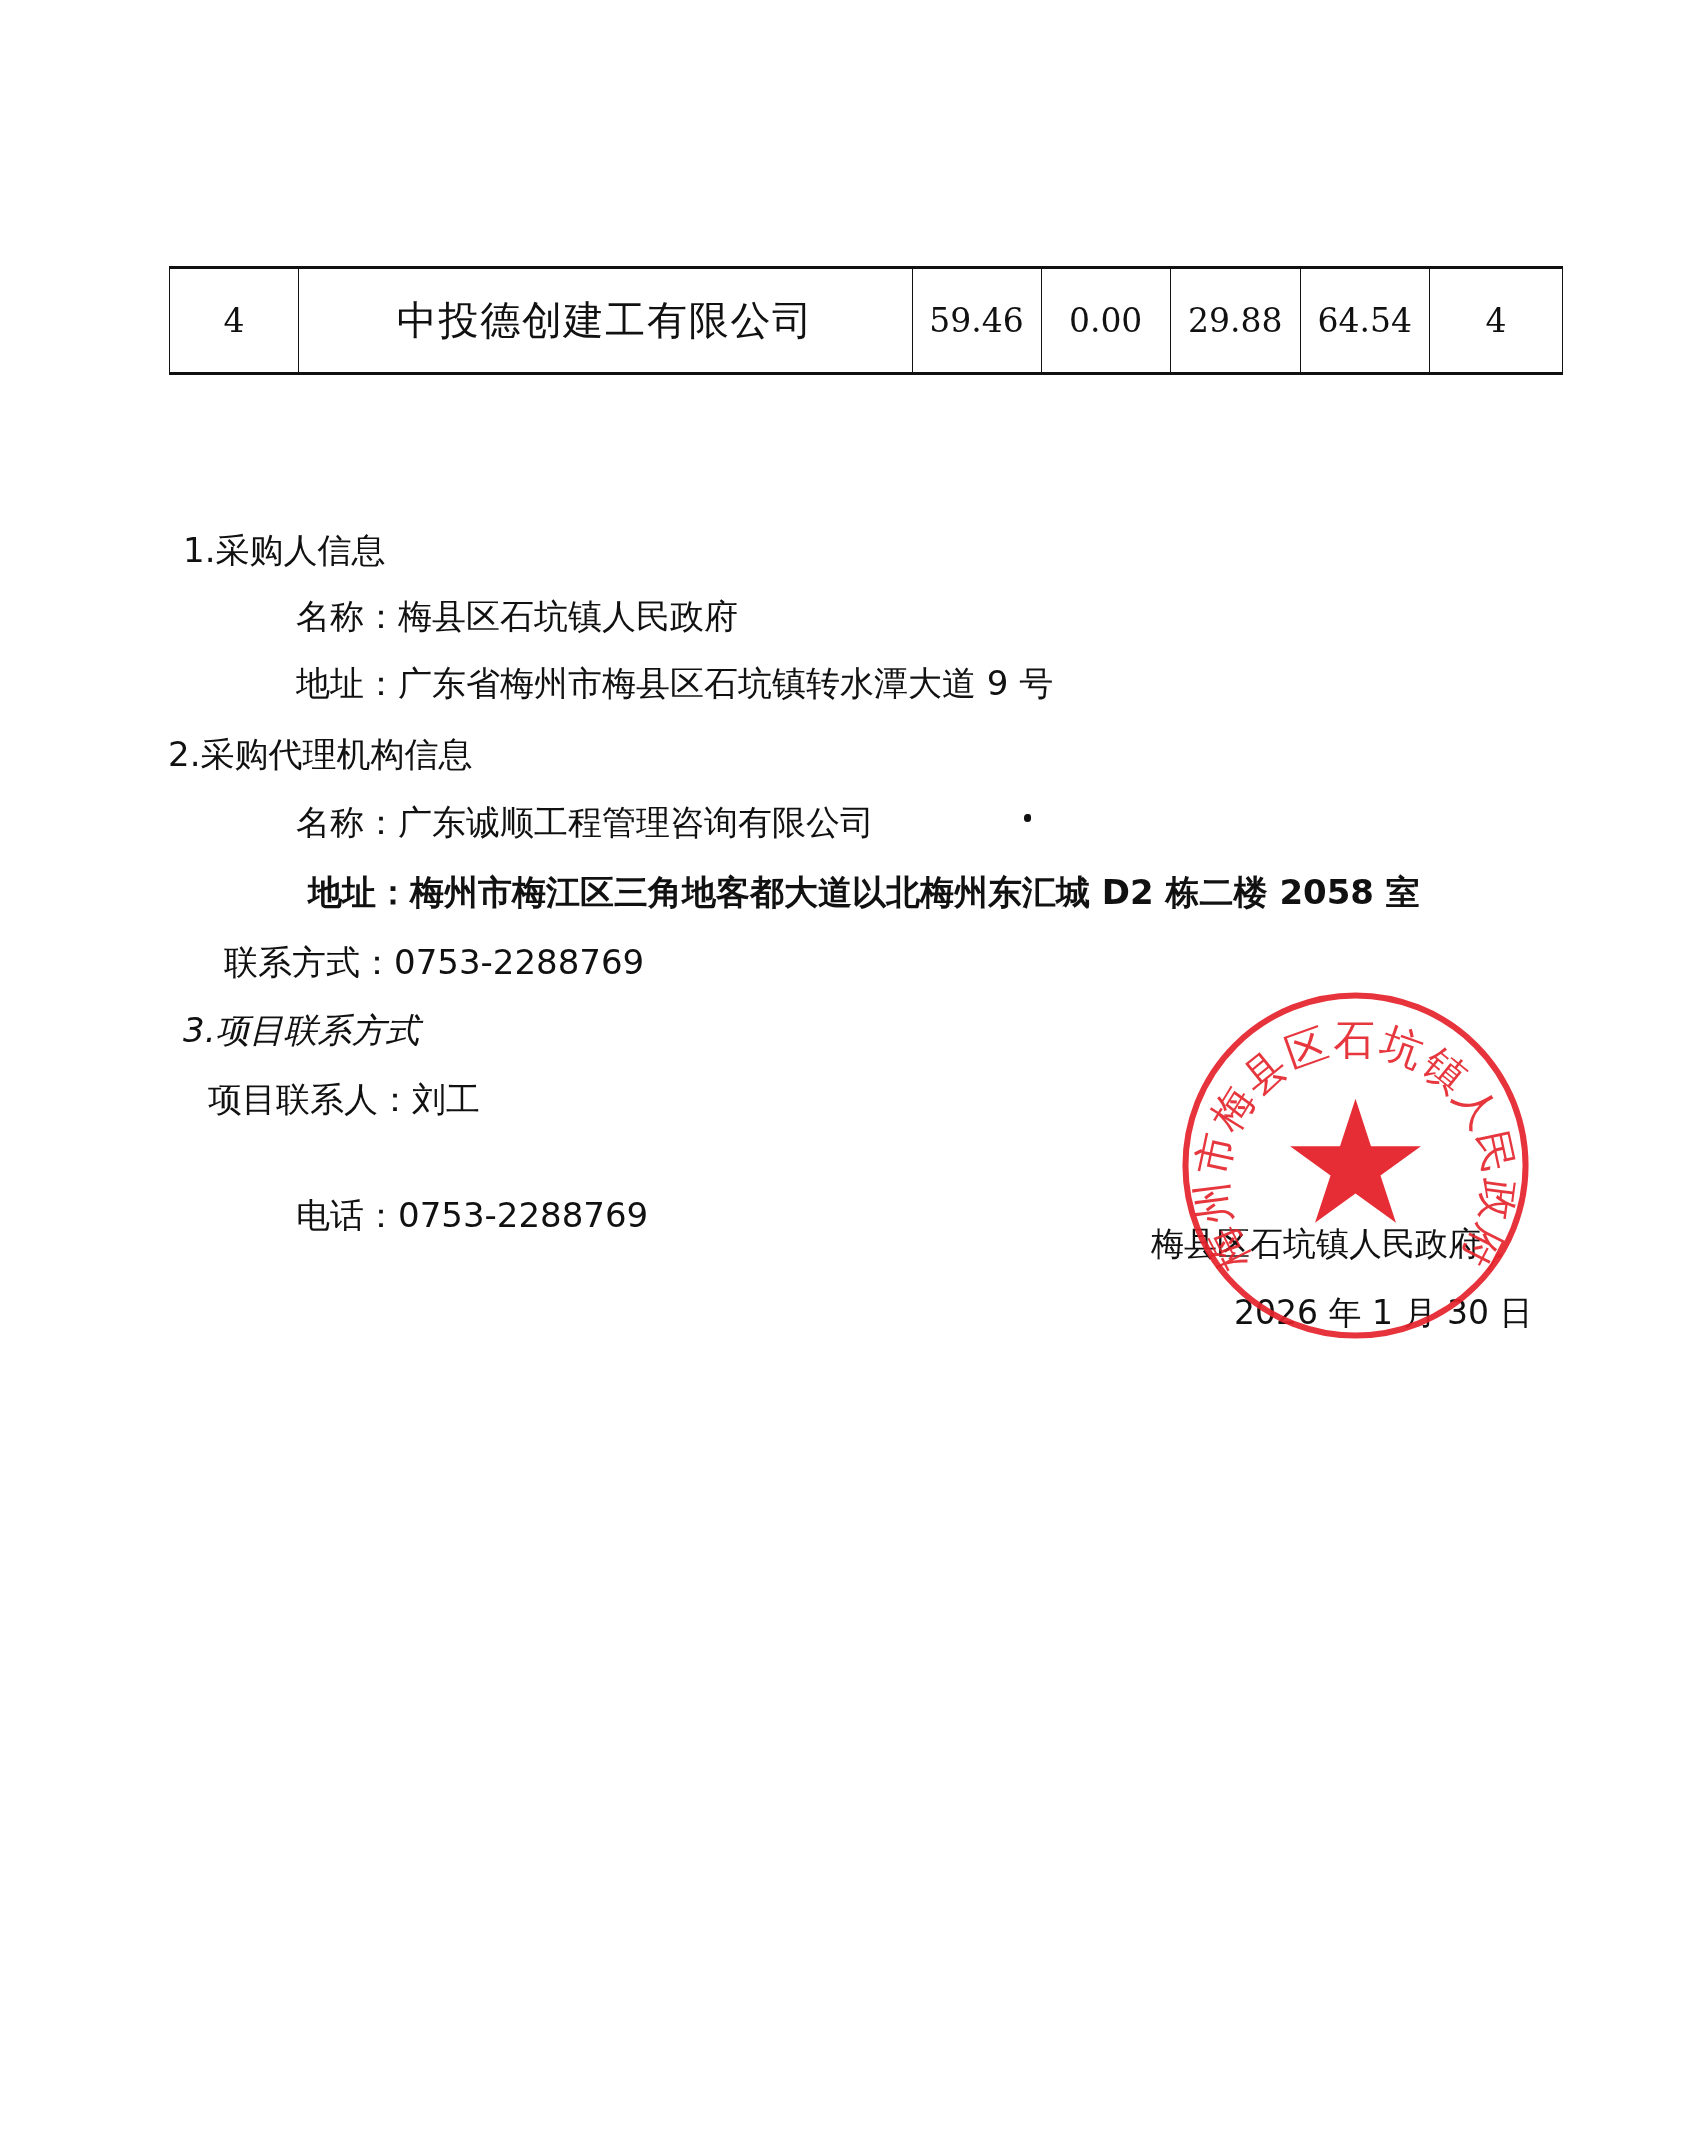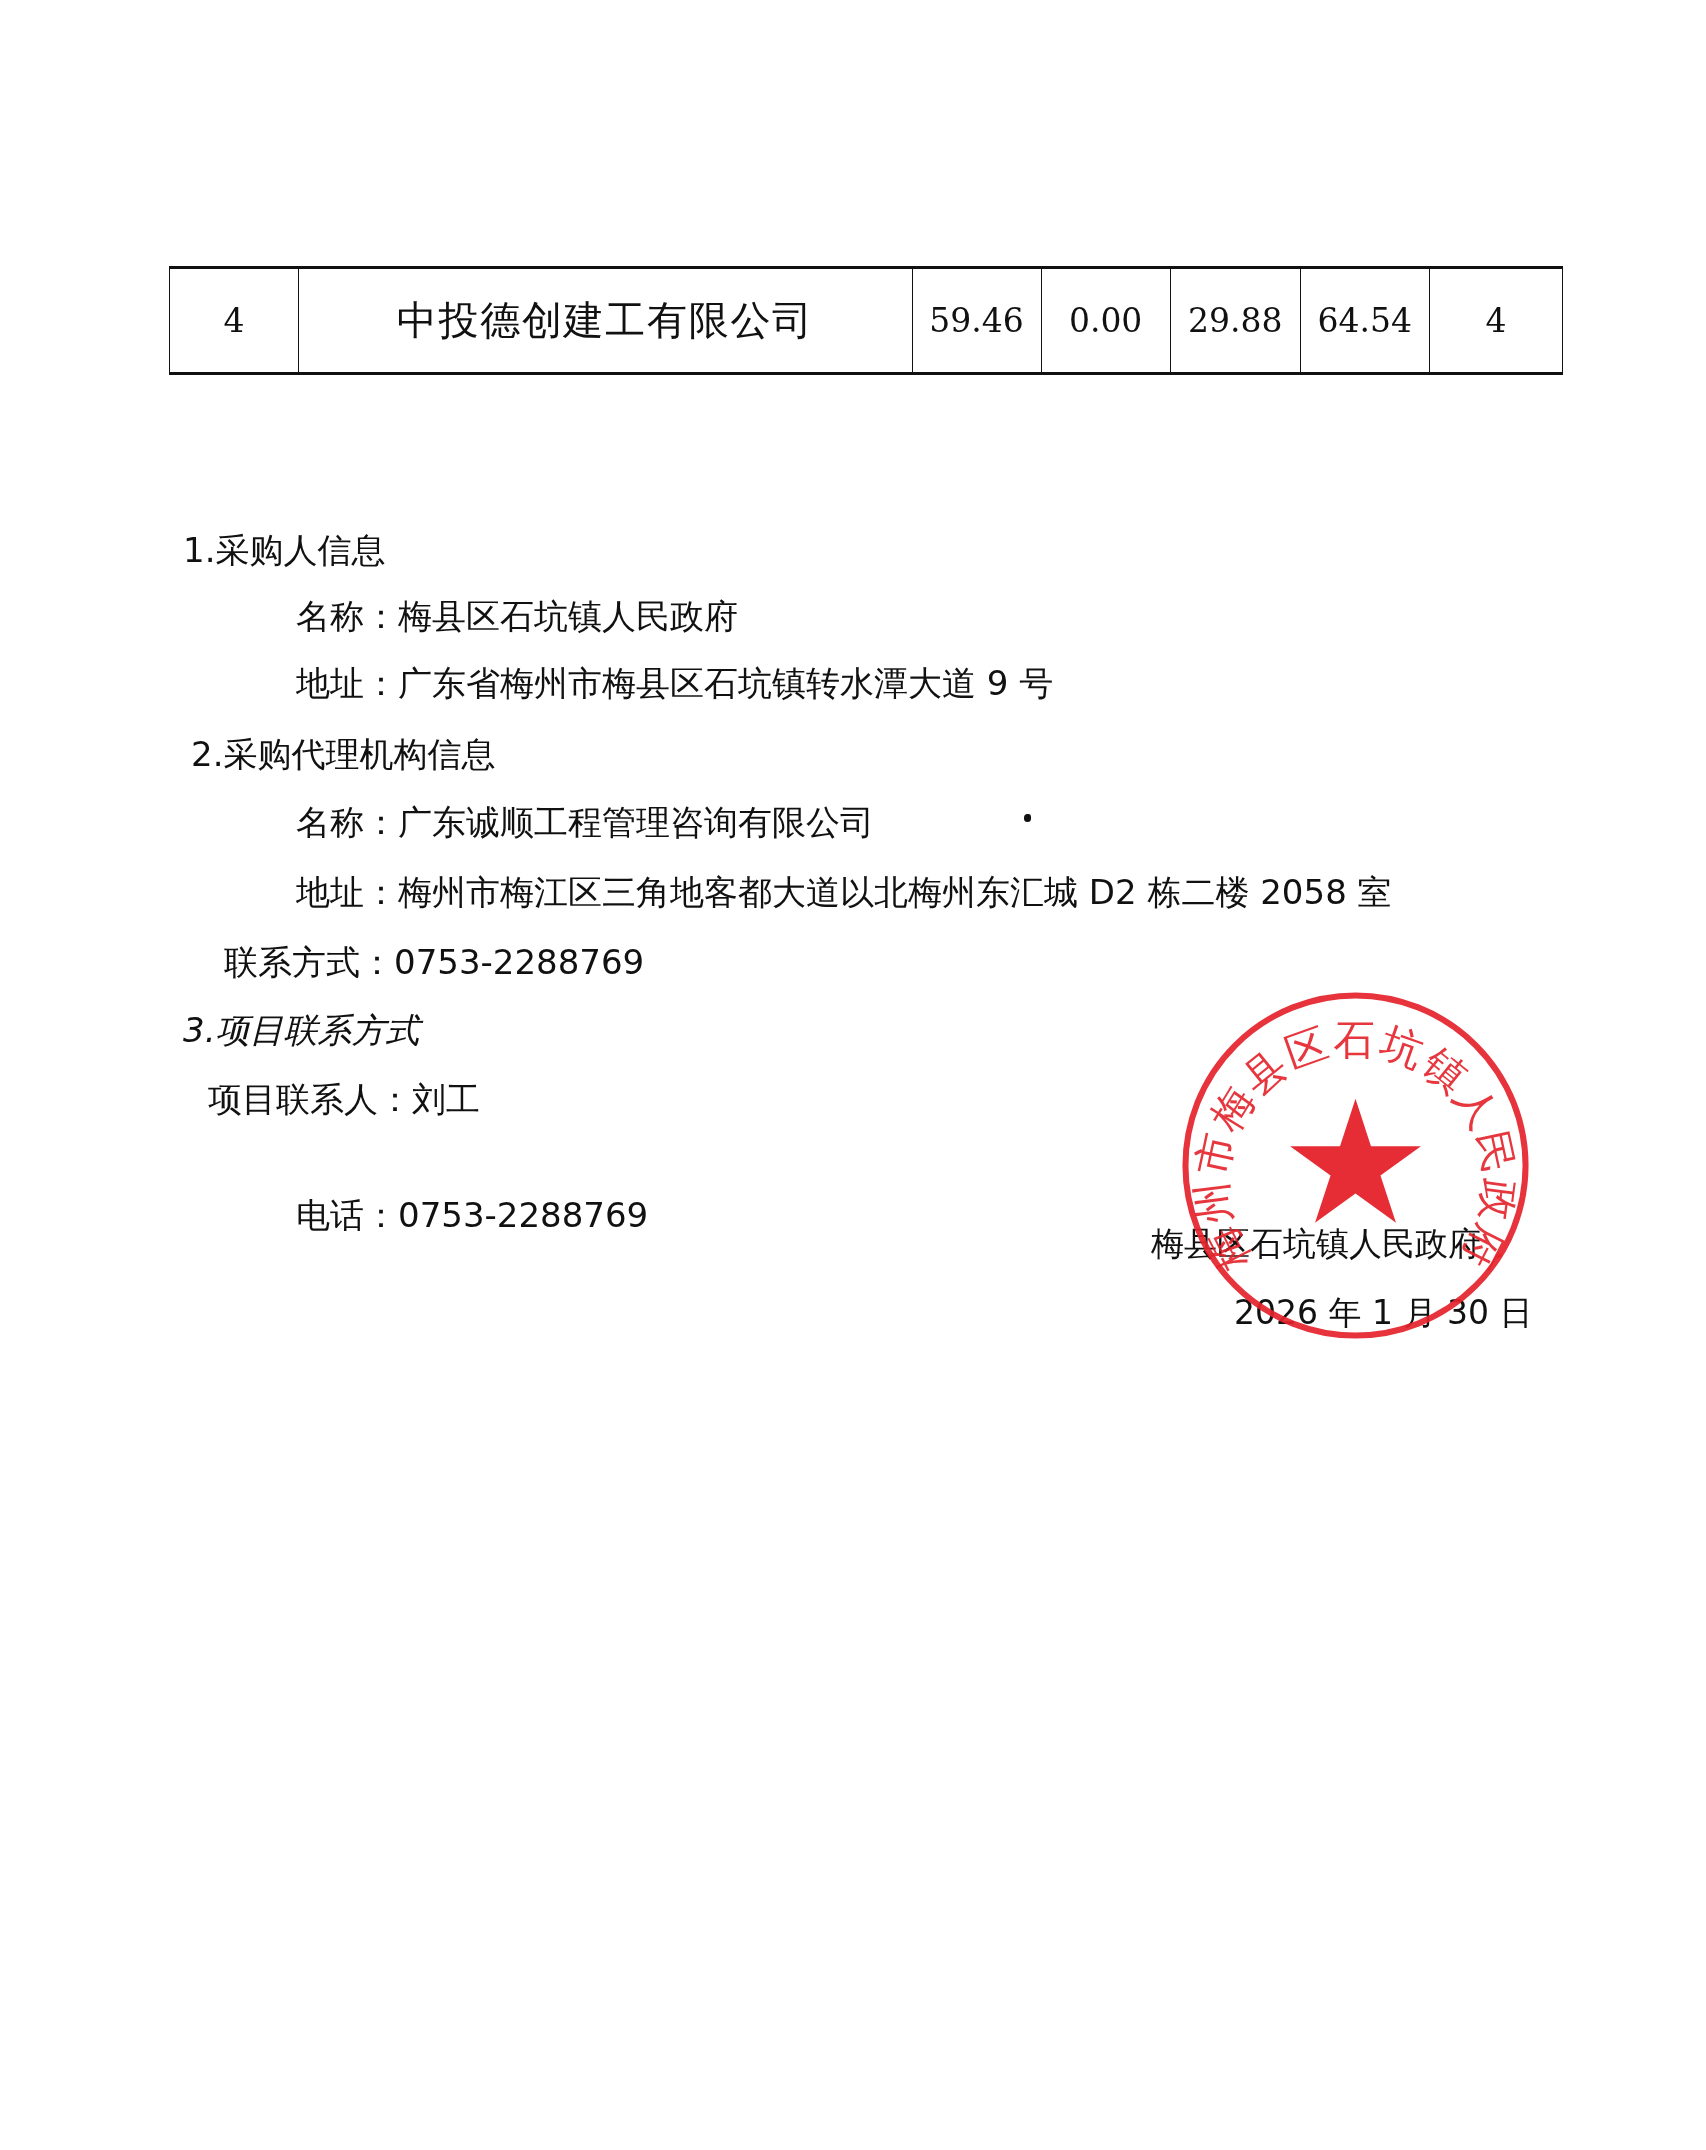--- a/index.html
+++ b/index.html
@@ -60,28 +60,28 @@
 <div class="abs line" style="left:183px; top:533px;">1.采购人信息</div>
 
 <div class="abs line" style="left:224px; top:599px;">
   <span class="lbl-spaced"><span class="c1">名</span><span>称：</span></span><span class="val">梅县区石坑镇人民政府</span>
 </div>
 
 <div class="abs line" style="left:224px; top:666px;">
   <span class="lbl-spaced"><span class="c1">地</span><span>址：</span></span><span class="val">广东省梅州市梅县区石坑镇转水潭大道 9 号</span>
 </div>
 
-<div class="abs line" style="left:191px; top:737px;">2.采购代理机构信息</div>
+<div class="abs line" style="left:168px; top:737px;">2.采购代理机构信息</div>
 
 <div class="abs line" style="left:224px; top:805px;">
   <span class="lbl-spaced"><span class="c1">名</span><span>称：</span></span><span class="val">广东诚顺工程管理咨询有限公司</span>
 </div>
 <div class="speck"></div>
 
-<div class="abs line" style="left:224px; top:875px;">
+<div class="abs line" style="left:236px; top:875px;font-weight:bold;">
   <span class="lbl-spaced"><span class="c1">地</span><span>址：</span></span><span class="val">梅州市梅江区三角地客都大道以北梅州东汇城 D2 栋二楼 2058 室</span>
 </div>
 
 <div class="abs line" style="left:224px; top:945px;">
   <span class="lbl">联系方式：</span><span class="val num-font">0753-2288769</span>
 </div>
 
 <div class="abs line" style="left:183px; top:1013px;font-style:italic;">3.项目联系方式</div>
 
 <div class="abs line" style="left:208px; top:1082px;">

